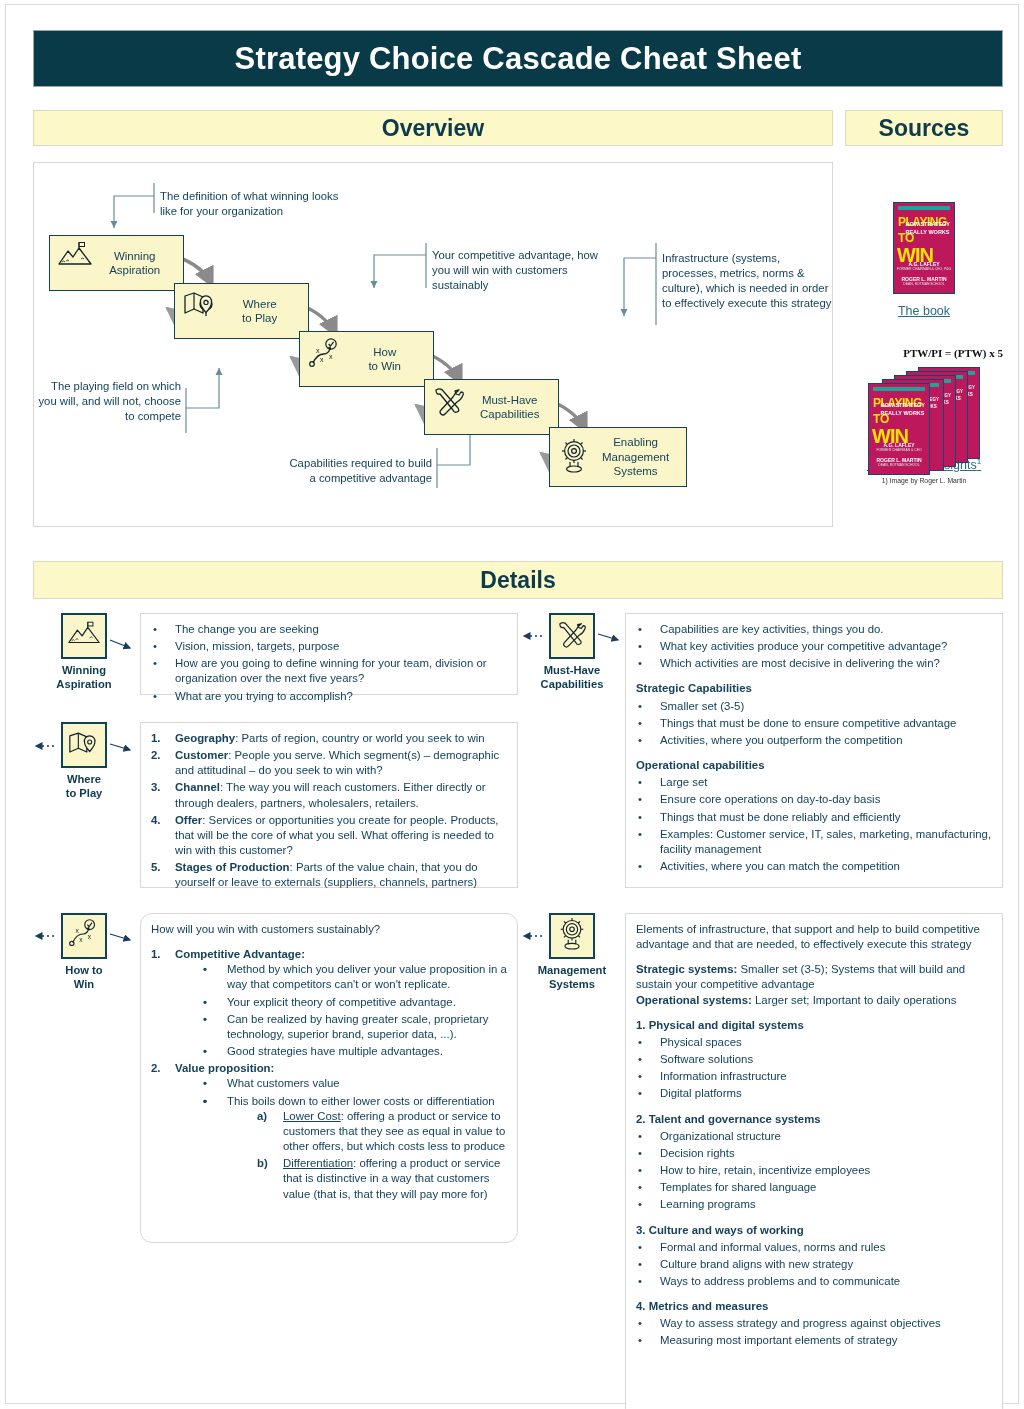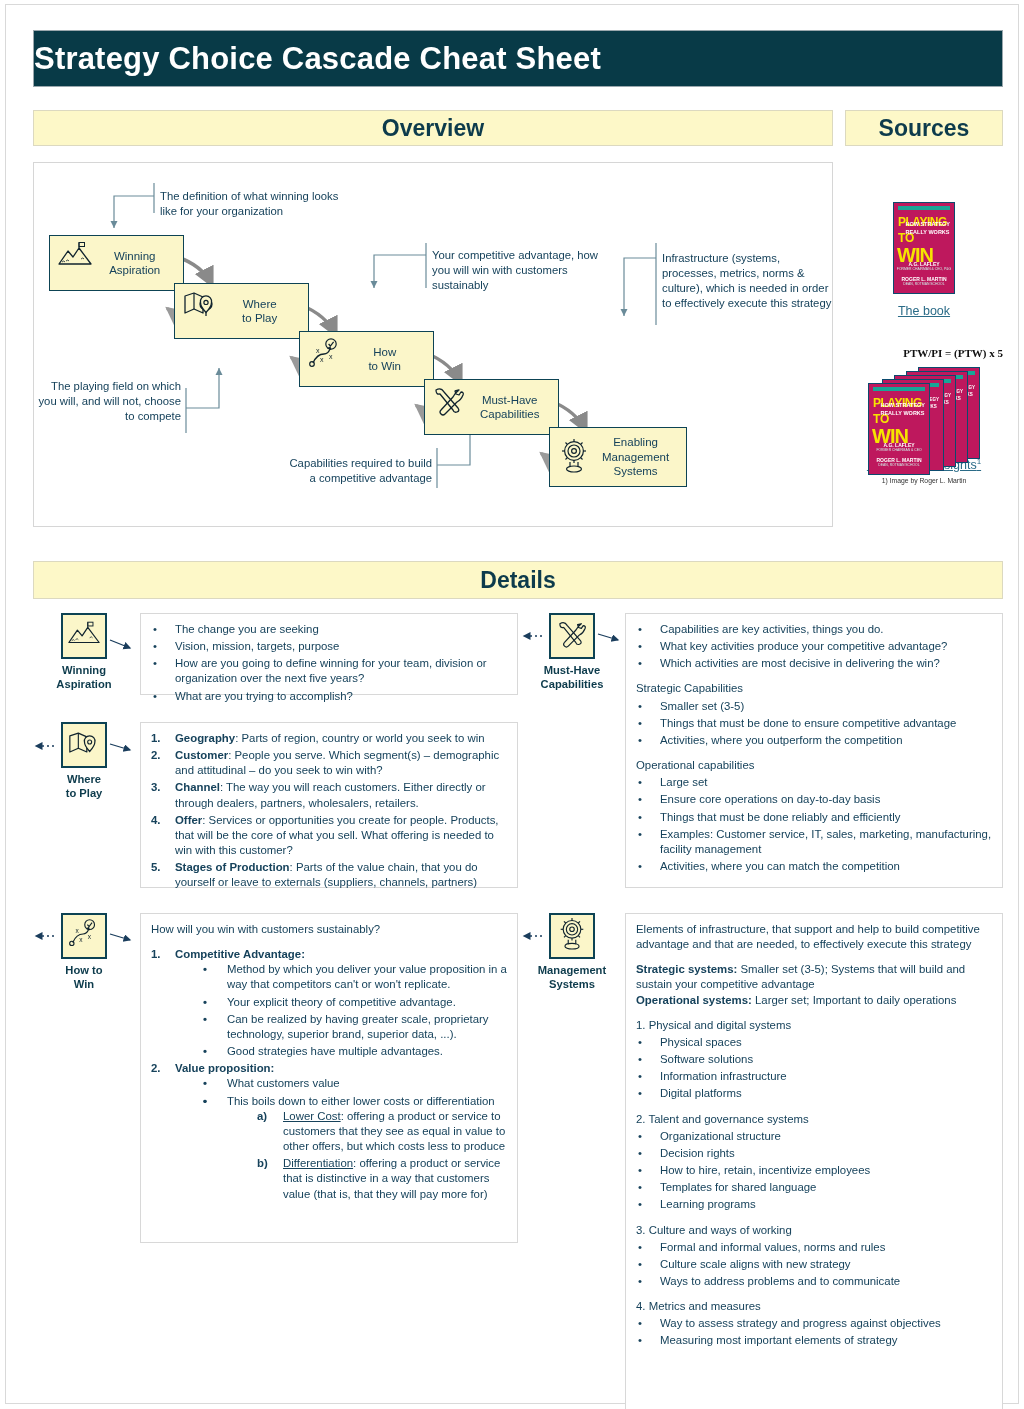--- a/index.html
+++ b/index.html
@@ -16,21 +16,21 @@
     position:absolute; left:5px; top:4px; width:1014px; height:1400px;
     border:1px solid #d9d9d9; background:#fff;
   }
 
   
   .title-banner{
     position:absolute; left:33px; top:30px; width:970px; height:57px;
     background:#073b४4;
     background:#083a47;
     border:1px solid #9aa7ad;
-    display:flex; align-items:center; justify-content:flex-start;
+    display:flex; align-items:center; justify-content:center;
   }
   .title-banner span{
     color:#ffffff; font-size:31px; font-weight:bold; letter-spacing:.2px;
   }
 
   
   .sec-bar{
     position:absolute; background:#fdf8c8; border:1px solid #dcd9c0;
     display:flex; align-items:center; justify-content:center;
   }
@@ -106,21 +106,21 @@
   .dbox ul{ margin:0; padding:0; list-style:none; }
   .dbox li{ position:relative; padding-left:24px; margin-bottom:2px; }
   .dbox li .mk{ position:absolute; left:2px; top:0; }
   .dbox li.num .mk{ font-weight:bold; left:0px; }
   .dbox .sub{ padding-left:28px; }
   .dbox .sub li{ padding-left:24px; }
   .dbox .sub2 { padding-left:30px; }
   .dbox .sub2 li{ padding-left:26px; }
   .dbox b{ font-weight:bold; }
   .dbox u{ text-decoration:underline; }
-  .dbox .hd{ font-weight:normal; margin:10px 0 2px 0; }
+  .dbox .hd{ font-weight:bold; margin:10px 0 2px 0; }
   .dbox p{ margin:0 0 0 0; }
   .spacer{ height:10px; }
 
   
   .darrow{ position:absolute; }
   .dashin{ position:absolute; }
 </style>
 </head>
 <body>
 
@@ -406,21 +406,21 @@
   </div>
   <div class="dicon-label">How to<br>Win</div>
 </div>
 <svg class="dashin" style="left:30px; top:930px;" width="26" height="12">
   <path d="M24,6 L6,6" stroke="#1a3d5c" stroke-width="1.3" stroke-dasharray="2,3" fill="none" marker-end="url(#dd1)"></path>
 </svg>
 <svg class="darrow" style="left:108px; top:930px;" width="32" height="14">
   <path d="M2,4 L22,10" stroke="#1a3d5c" stroke-width="1.3" fill="none" marker-end="url(#da1)"></path>
 </svg>
 
-<div class="dbox" style="left:140px; top:913px; width:378px; height:330px;">
+<div class="dbox" style="left:140px; top:913px; width:378px; height:330px;border-radius:12px;">
   <p>How will you win with customers sustainably?</p>
   <div class="spacer"></div>
   <ul>
     <li class="num">
       <span class="mk">1.</span>
       <b>Competitive Advantage:</b>
       <ul class="sub">
         <li><span class="mk">•</span><span>Method by which you deliver your value proposition in a way that competitors can't or won't replicate.</span></li>
         <li><span class="mk">•</span><span>Your explicit theory of competitive advantage.</span></li>
         <li><span class="mk">•</span><span>Can be realized by having greater scale, proprietary technology, superior brand, superior data, ...).</span></li>
@@ -531,21 +531,21 @@
     <li><span class="mk">•</span><span>Organizational structure</span></li>
     <li><span class="mk">•</span><span>Decision rights</span></li>
     <li><span class="mk">•</span><span>How to hire, retain, incentivize employees</span></li>
     <li><span class="mk">•</span><span>Templates for shared language</span></li>
     <li><span class="mk">•</span><span>Learning programs</span></li>
   </ul>
 
   <div class="hd">3. Culture and ways of working</div>
   <ul>
     <li><span class="mk">•</span><span>Formal and informal values, norms and rules</span></li>
-    <li><span class="mk">•</span><span>Culture scale aligns with new strategy</span></li>
+    <li><span class="mk">•</span><span>Culture brand aligns with new strategy</span></li>
     <li><span class="mk">•</span><span>Ways to address problems and to communicate</span></li>
   </ul>
 
   <div class="hd">4. Metrics and measures</div>
   <ul>
     <li><span class="mk">•</span><span>Way to assess strategy and progress against objectives</span></li>
     <li><span class="mk">•</span><span>Measuring most important elements of strategy</span></li>
   </ul>
 </div>
 

